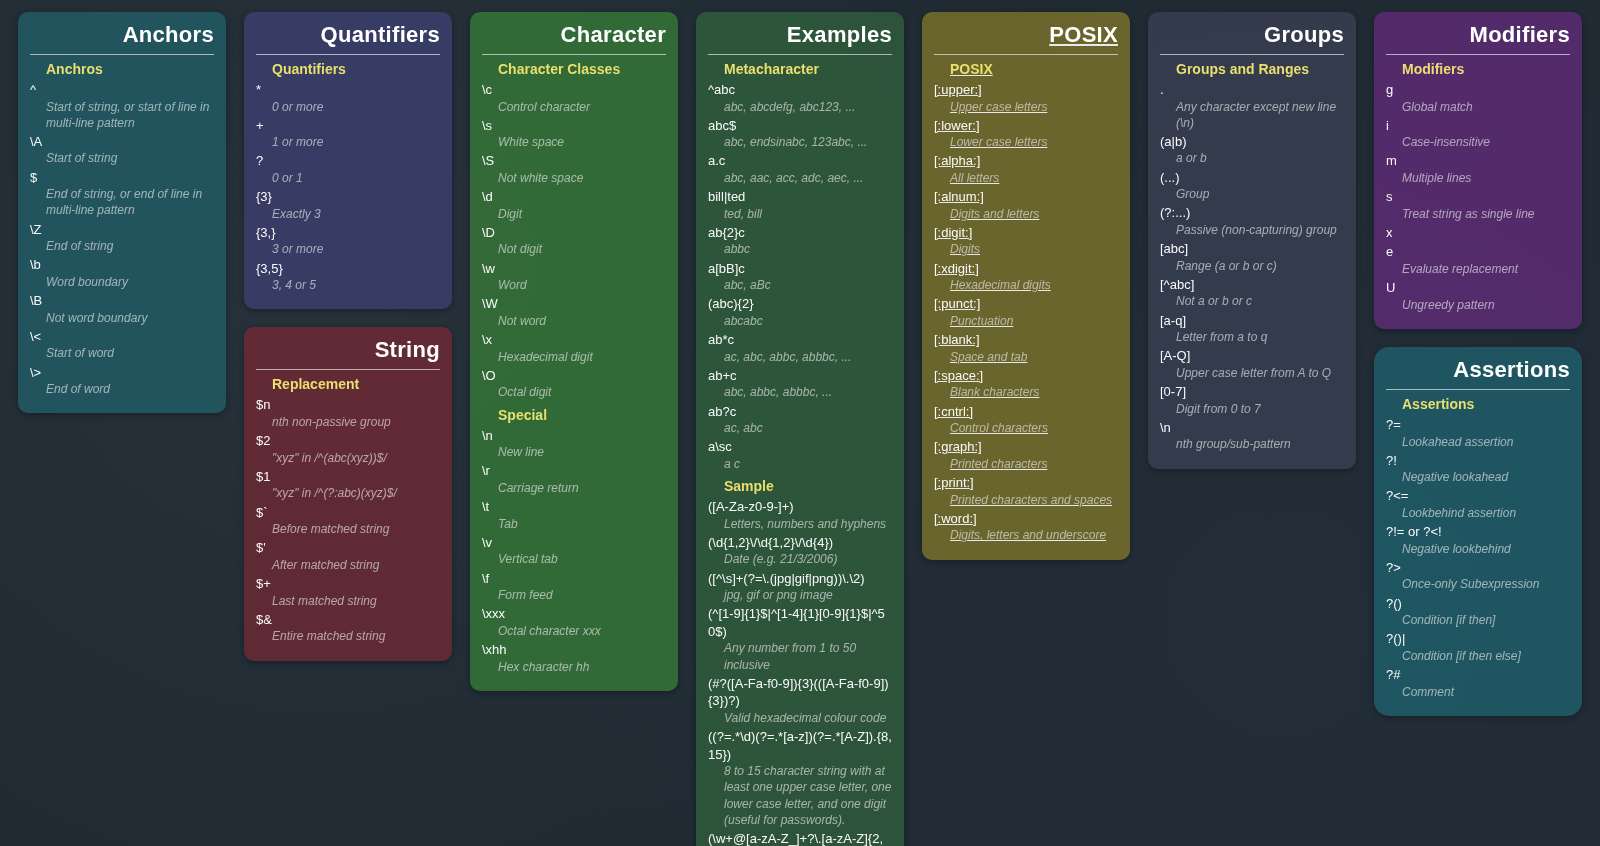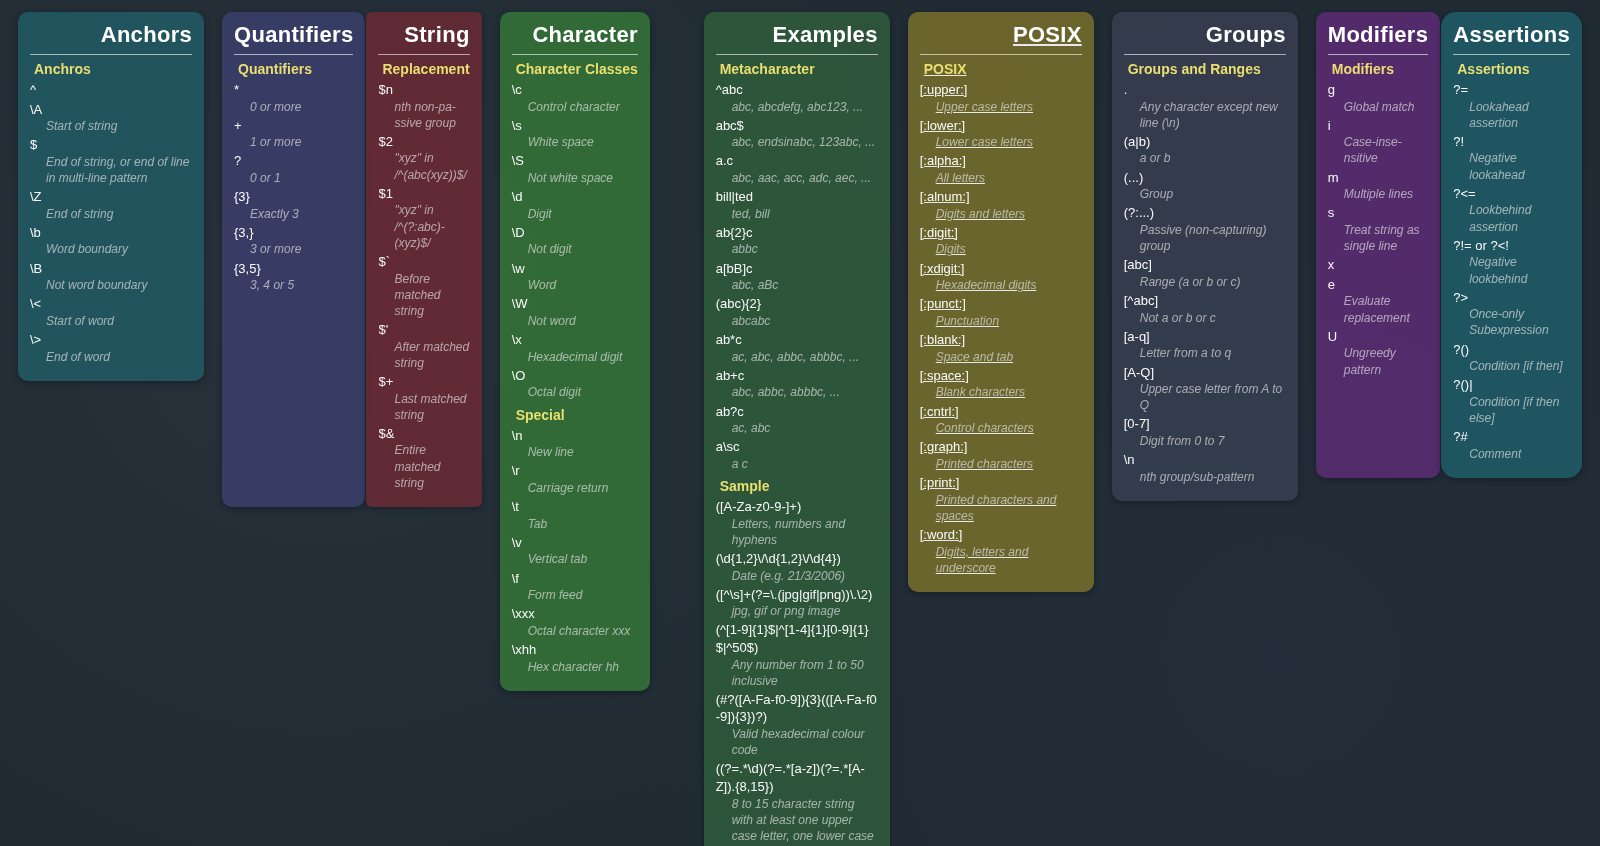--- a/index.html
+++ b/index.html
@@ -7,48 +7,49 @@
       background:#1f2a33;
       background-image: radial-gradient(circle at 20% 30%, rgba(50,60,70,.4) 0%, transparent 50%),
                         radial-gradient(circle at 80% 70%, rgba(40,50,65,.4) 0%, transparent 50%);
       font-family: -apple-system, "Segoe UI", Helvetica, Arial, sans-serif;
       padding:12px 18px;
       width:1600px;
       display:flex;
       gap:18px;
       align-items:flex-start;
     }
-    .col { display:flex; gap:1px; flex:1; }
+    .col { display:flex; flex-direction:column; gap:18px; flex:1; }
     .card { border-radius:10px; padding:8px 12px 14px 12px; color:#e8e8e8; box-shadow:0 2px 6px rgba(0,0,0,.3); }
     .teal   { background:#215e67cc; }
     .navy   { background:#3b3e6bdd; }
-    .maroon { background:#6a2935dd;border-radius:6px; }
+    .maroon { background:#6a2935dd; }
     .green  { background:#357337dd; }
     .dgreen { background:#2f5b3bdd; }
     .olive  { background:#766e2cdd;text-decoration:underline; }
     .slate  { background:#363e50dd; }
     .purple { background:#5b2c73dd; }
     .tealA  { background:#1e606ccc;border-radius:15px; }
     h2.title {
       color:#fff; font-weight:700; font-size:22px; text-align:right;
       border-bottom:1px solid rgba(255,255,255,.6); padding:2px 0 6px 0; margin-bottom:6px;
       letter-spacing:.3px;
     }
-    h3.section { color:#eadf6f; font-size:14px; font-weight:700; margin:6px 0 4px 4px; }
+    h3.section { color:#eadf6f; font-size:14px; font-weight:700; margin:6px 0 4px 16px; }
     .term { color:#fbfbfb; font-size:13px; line-height:1.35; margin-top:2px; word-break:break-all; }
     .desc { color:rgba(230,230,230,.65); font-size:12px; font-style:italic; line-height:1.35; margin:0 0 2px 16px; word-break:break-word; }
   </style>
 </head>
 <body>
 
 <div class="col">
     <div class="card teal">
       <h2 class="title">Anchors</h2>
       <h3 class="section">Anchros</h3>
       <div class="term">^</div>
+      <div class="desc">Start of string, or start of line in multi-line pattern</div>
       <div class="term">\A</div>
       <div class="desc">Start of string</div>
       <div class="term">$</div>
       <div class="desc">End of string, or end of line in multi-line pattern</div>
       <div class="term">\Z</div>
       <div class="desc">End of string</div>
       <div class="term">\b</div>
       <div class="desc">Word boundary</div>
       <div class="term">\B</div>
       <div class="desc">Not word boundary</div>

